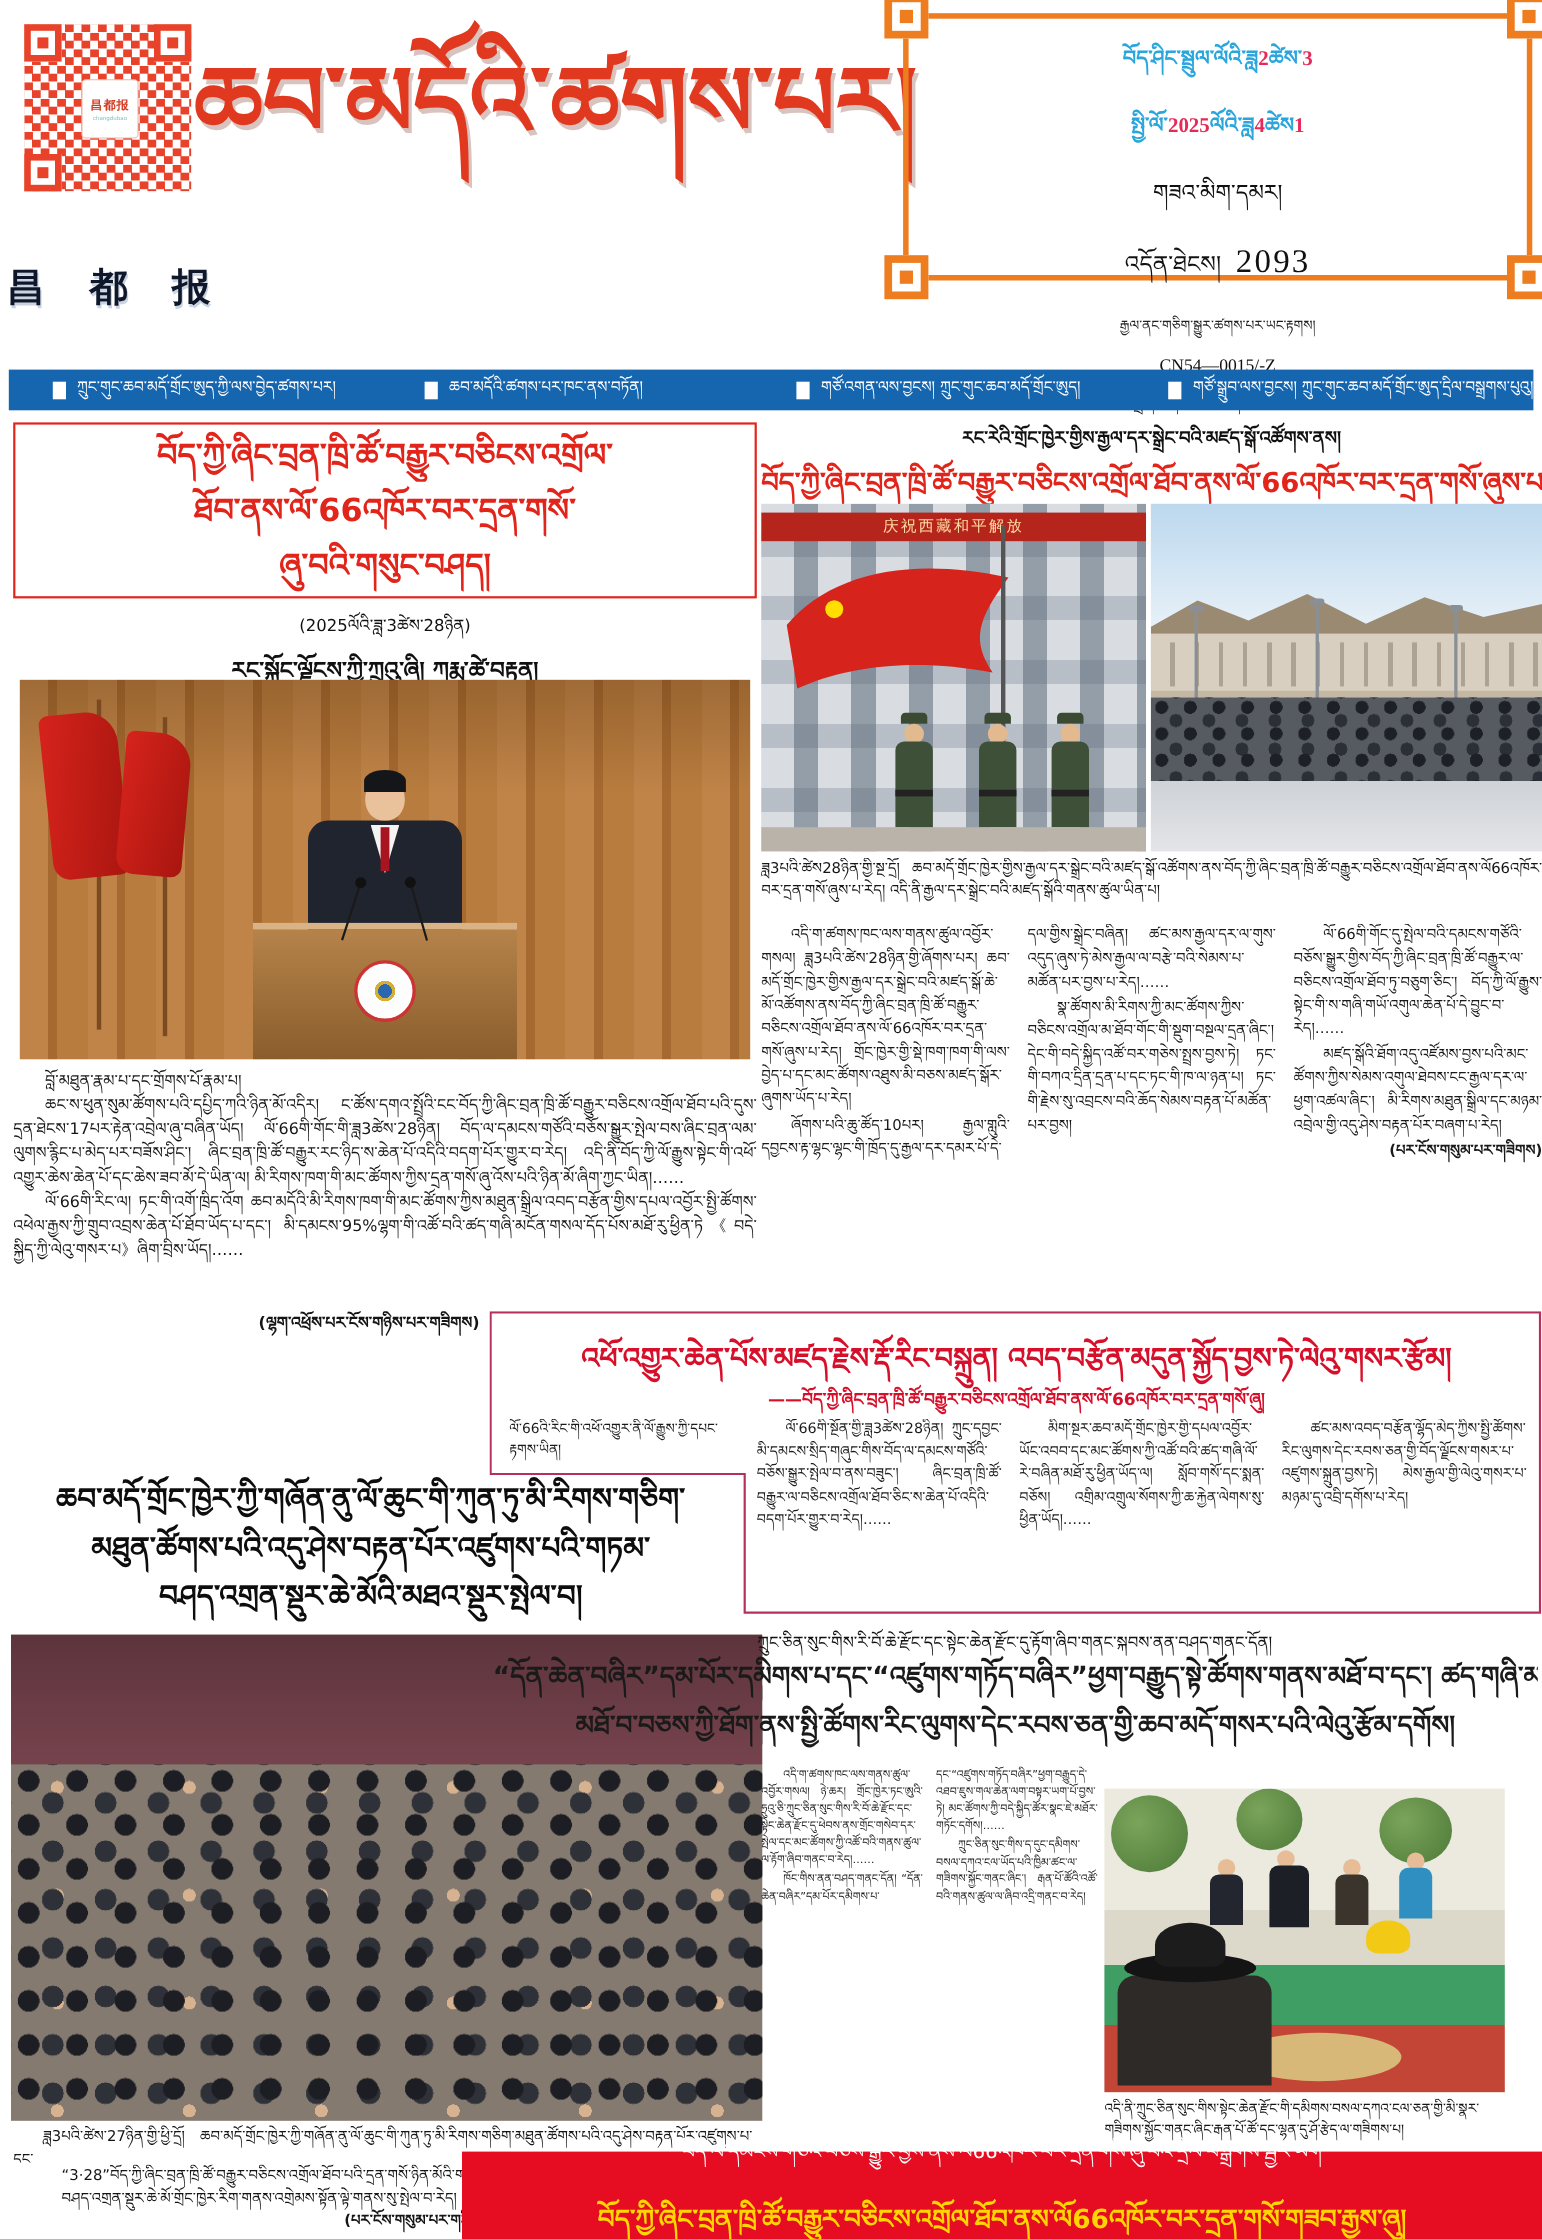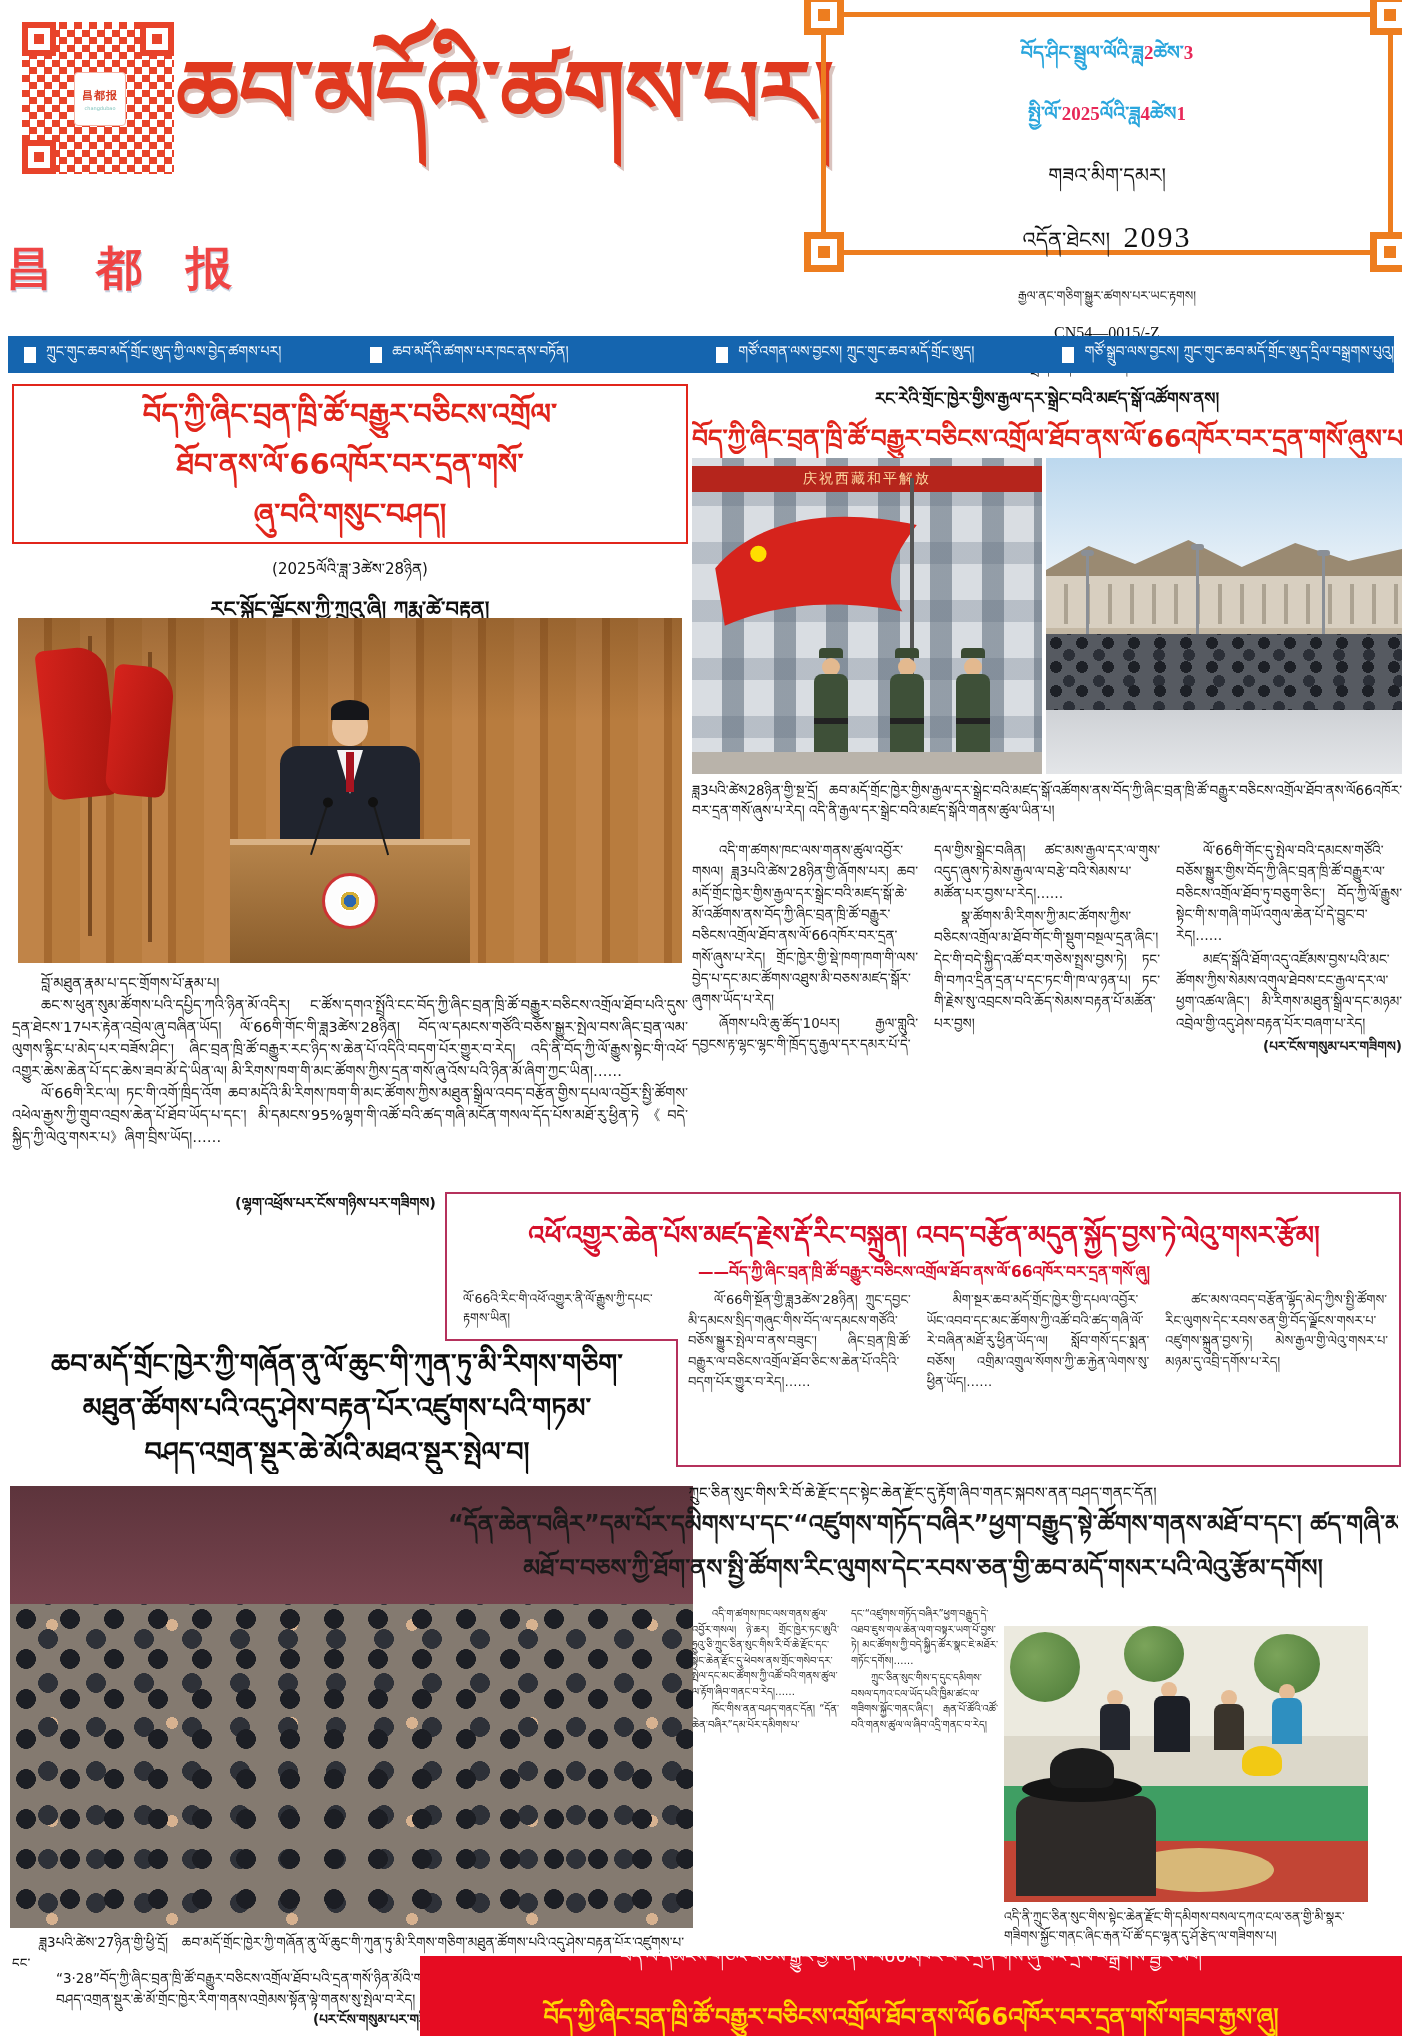--- a/index.html
+++ b/index.html
@@ -14,37 +14,37 @@
       outline:4px solid #fff;}
   .finder{position:absolute;width:34px;height:34px;border:6px solid #e8432a;background:#fff;box-sizing:border-box;}
   .finder::after{content:"";position:absolute;left:6px;top:6px;width:10px;height:10px;background:#e8432a;}
   .qr-center{position:absolute;left:52px;top:50px;width:50px;height:52px;background:#fff;border:1px solid #f2b3a6;
              border-radius:4px;display:flex;flex-direction:column;align-items:center;justify-content:center;}
   .qr-center .t1{font-size:11px;color:#d43a22;font-weight:bold;letter-spacing:1px;}
   .qr-center .t2{font-size:5px;color:#7fc3bc;margin-top:2px;}
   .masthead{left:180px;top:18px;width:650px;height:200px;display:flex;align-items:center;justify-content:center;
             font-size:88px;font-weight:bold;color:#e0391f;text-shadow:3px 4px 0 rgba(120,40,20,.28);
             white-space:nowrap;}
-  .cn-title{left:6px;top:238px;width:260px;font-size:46px;font-weight:bold;color:#ef4444;letter-spacing:14px;
+  .cn-title{left:6px;top:238px;width:260px;font-size:35px;font-weight:bold;color:#0f172a;letter-spacing:14px;
             text-shadow:1px 2px 0 rgba(40,80,140,.25);white-space:nowrap;}
   .frame{left:821px;top:12px;width:572px;height:243px;border:5px solid #ed7d1f;box-sizing:border-box;
          display:flex;flex-direction:column;align-items:center;justify-content:flex-start;padding-top:14px;gap:7px;}
   .knot{position:absolute;width:40px;height:40px;border:7px solid #ed7d1f;box-sizing:border-box;background:#fff;}
   .knot::after{content:"";position:absolute;left:7px;top:7px;width:12px;height:12px;background:#ed7d1f;}
   .frame-line1{font-size:19px;color:#2ba6dd;font-weight:bold;}
   .frame-line1 .num{color:#e72858;font-family:"Liberation Serif",serif;}
   .frame-weekday{font-size:20px;color:#111;}
   .frame-issue{font-size:21px;color:#111;}
   .frame-issue .num{font-size:30px;font-family:"Liberation Serif",serif;letter-spacing:2px;}
   .frame-small{font-size:12.5px;color:#222;}
   .frame-cn{font-size:16px;font-family:"Liberation Serif",serif;color:#111;}
   .frame-postal{font-size:14.5px;color:#111;}
   
   .nav{left:8px;top:336px;width:1386px;height:37px;background:#1565af;display:flex;align-items:center;}
-  .nav-item{flex:1;display:flex;align-items:center;gap:10px;padding-left:16px;}
+  .nav-item{flex:1;display:flex;align-items:center;gap:10px;padding-left:40px;}
   .bullet{width:12px;height:16px;background:#fff;flex:0 0 auto;}
   .nav-label{color:#fff;font-size:14px;white-space:nowrap;overflow:hidden;}
   
   .hl-box{left:12px;top:384px;width:676px;height:160px;border:2px solid #e1251b;box-sizing:border-box;
           display:flex;flex-direction:column;justify-content:center;gap:2px;}
   .hl-box div{color:#e1251b;font-size:29px;font-weight:bold;line-height:48px;text-align:center;white-space:nowrap;overflow:hidden;}
   .dateline{left:12px;top:552px;width:676px;font-size:15px;color:#111;}
   .byline{left:12px;top:585px;width:676px;font-size:21px;font-weight:bold;color:#111;}
   .photo{overflow:hidden;}
   .body-text{font-size:14.5px;line-height:1.52;color:#151515;overflow:hidden;}

